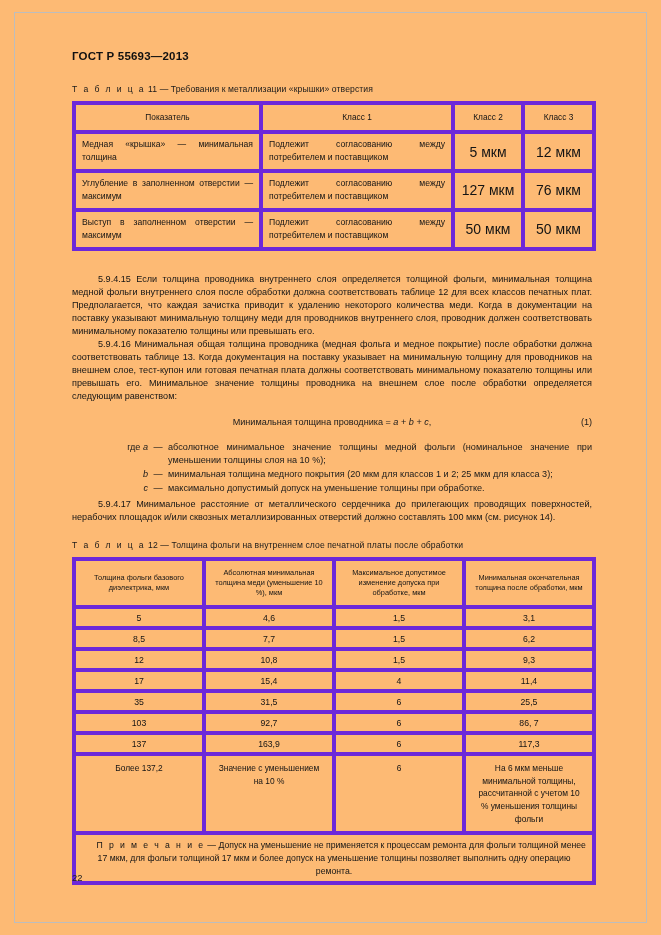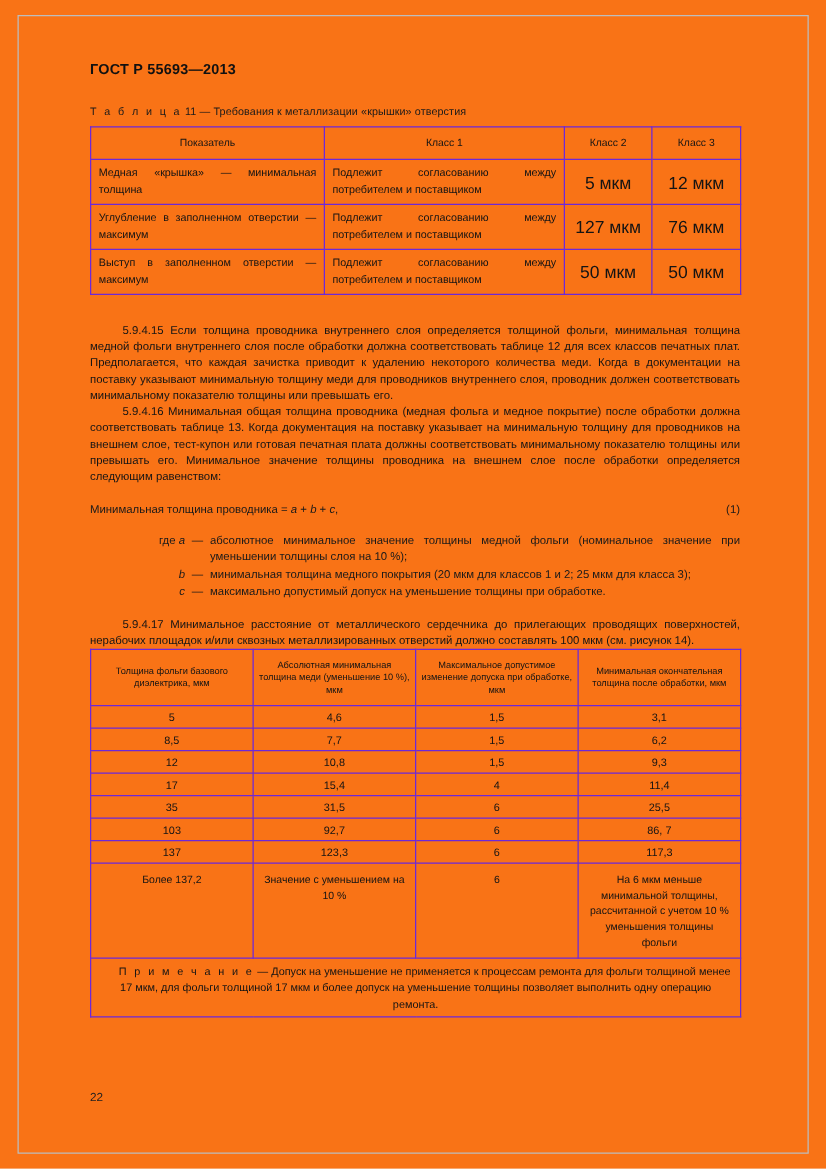--- a/index.html
+++ b/index.html
@@ -8,21 +8,21 @@
     background: #f4f4f4;
   }
   body {
     font-family: "Liberation Sans", sans-serif;
     color: #1a1a1a;
   }
   .page {
     position: relative;
     width: 661px;
     height: 935px;
-    background: #f97316;
+    background: #fdba74;
     box-sizing: border-box;
     overflow: hidden;
   }
   .page-frame {
     position: absolute;
     left: 14px;
     top: 12px;
     width: 633px;
     height: 911px;
     border: 1px solid #bdbdbd;
@@ -52,21 +52,21 @@
     letter-spacing: 1.9px;
   }
   table.grid {
     border-collapse: collapse;
     width: 520px;
     table-layout: fixed;
     font-size: 8.3px;
     color: #141414;
   }
   table.grid td, table.grid th {
-    border: 1px solid #6d28d9;
+    border: 4px solid #6d28d9;
     padding: 4px 5px;
     vertical-align: middle;
     font-weight: normal;
   }
   table.grid thead td {
     text-align: center;
     padding: 7px 4px;
     line-height: 1.35;
   }
   
@@ -99,20 +99,21 @@
     font-size: 9.1px;
     line-height: 1.43;
     text-align: justify;
     margin: 0;
     text-indent: 26px;
     color: #151515;
   }
   .para-block { margin-bottom: 0; }
   .formula-row {
     position: relative;
+    text-align: center;
     font-size: 9.1px;
     margin: 14px 0 14px 0;
   }
   .formula-row .eqnum {
     position: absolute;
     right: 0;
     top: 0;
     font-size: 9.1px;
   }
   .italic { font-style: italic; }
@@ -252,22 +253,27 @@
         <span class="dash">—</span>
         <span class="val j">минимальная толщина медного покрытия (20 мкм для классов 1 и 2; 25 мкм для класса 3);</span>
       </div>
       <div class="defrow">
         <span class="key italic">c</span>
         <span class="dash">—</span>
         <span class="val j">максимально допустимый допуск на уменьшение толщины при обработке.</span>
       </div>
     </div>
 
-    <p class="body" style="margin-top:13px;">5.9.4.17 Минимальное расстояние от металлического сердечника до прилегающих проводящих поверхностей, нерабочих площадок и/или сквозных металлизированных отверстий должно составлять 100 мкм (см. рисунок 14).</p>
-
+    <p class="body" style="margin-top:3px;">5.9.4.17 Минимальное расстояние от металлического сердечника до прилегающих проводящих поверхностей, нерабочих площадок и/или сквозных металлизированных отверстий должно составлять 100 мкм (см. рисунок 14).</p>
+
+    <div class="table-caption" style="margin-top:16px;">
+      <span class="sp-letters">Т а б л и ц а</span><span>&nbsp;</span><span>12</span>
+      <span>—</span>
+      <span>Толщина фольги на внутреннем слое печатной платы после обработки</span>
+    </div>
 
     <table class="grid t12">
       <colgroup>
         <col class="d1">
           <col class="d2">
           <col class="d3">
           <col class="d4">
       </colgroup>
       <thead>
         <tr>
@@ -309,21 +315,21 @@
             <td>25,5</td>
           </tr>
           <tr>
             <td>103</td>
             <td>92,7</td>
             <td>6</td>
             <td>86, 7</td>
           </tr>
           <tr>
             <td>137</td>
-            <td>123,3</td>
+            <td>163,9</td>
             <td>6</td>
             <td>117,3</td>
           </tr>
           <tr>
             <td class="multi" style="text-align: center;">Более 137,2</td>
             <td class="multi" style="text-align: center;">Значение с уменьшением на 10 %</td>
             <td class="multi" style="text-align: center;">6</td>
             <td class="multi" style="text-align: center;">На 6 мкм меньше минимальной толщины, рассчитанной с учетом 10 % уменьшения толщины фольги</td>
           </tr>
           <tr>

